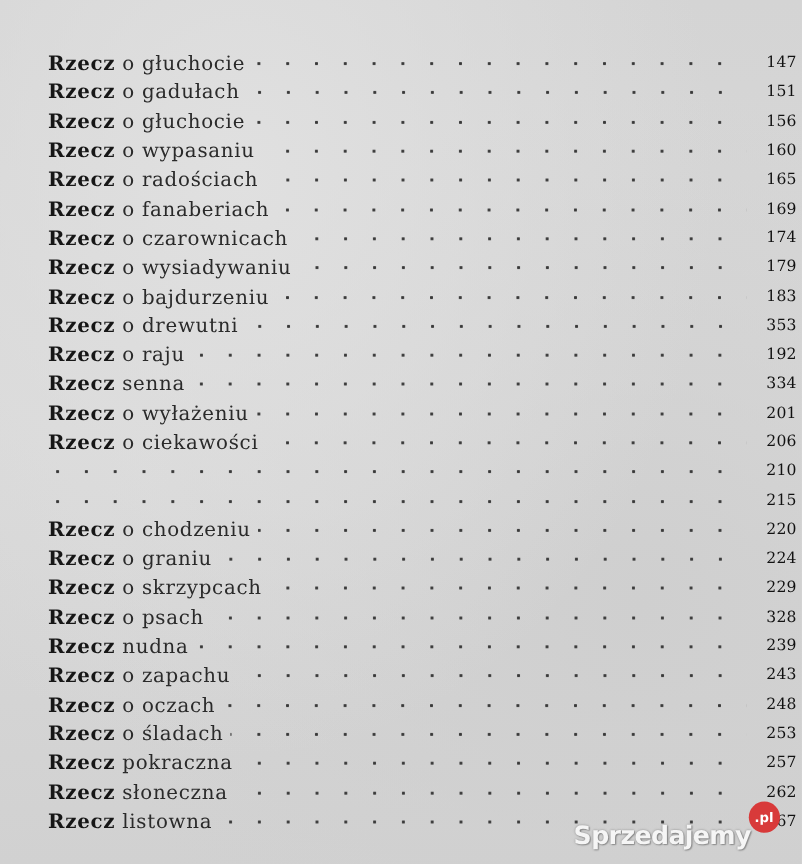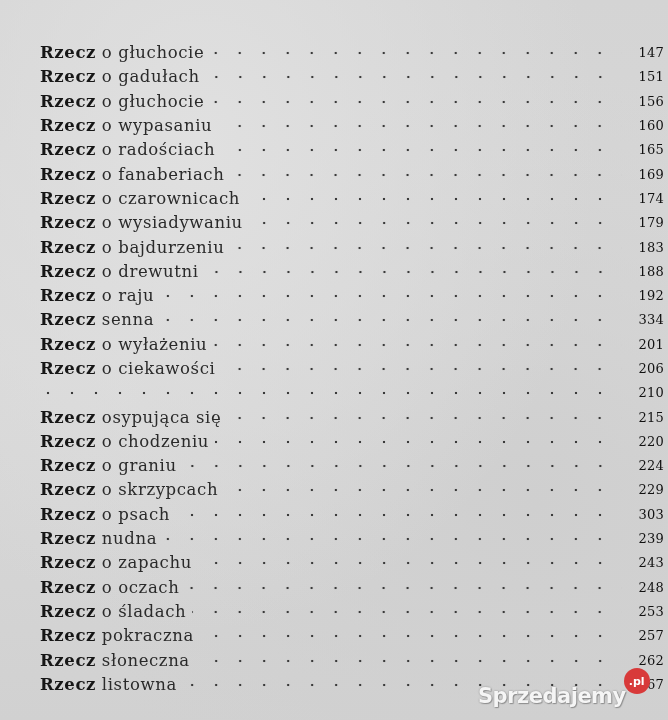--- a/index.html
+++ b/index.html
@@ -149,21 +149,21 @@
       <span class="toc-page">179</span>
     </div>
     <div class="toc-row">
       <span class="toc-title"><span class="w1">Rzecz</span> <span class="rest">o bajdurzeniu</span></span>
       <span class="toc-leader"></span>
       <span class="toc-page">183</span>
     </div>
     <div class="toc-row">
       <span class="toc-title"><span class="w1">Rzecz</span> <span class="rest">o drewutni</span></span>
       <span class="toc-leader"></span>
-      <span class="toc-page">188</span>
+      <span class="toc-page">353</span>
     </div>
     <div class="toc-row">
       <span class="toc-title"><span class="w1">Rzecz</span> <span class="rest">o raju</span></span>
       <span class="toc-leader"></span>
       <span class="toc-page">192</span>
     </div>
     <div class="toc-row">
       <span class="toc-title"><span class="w1">Rzecz</span> <span class="rest">senna</span></span>
       <span class="toc-leader"></span>
       <span class="toc-page">334</span>
@@ -176,21 +176,20 @@
     <div class="toc-row">
       <span class="toc-title"><span class="w1">Rzecz</span> <span class="rest">o ciekawości</span></span>
       <span class="toc-leader"></span>
       <span class="toc-page">206</span>
     </div>
     <div class="toc-row">
       <span class="toc-leader"></span>
       <span class="toc-page">210</span>
     </div>
     <div class="toc-row">
-      <span class="toc-title"><span class="w1">Rzecz</span> <span class="rest">osypująca się</span></span>
       <span class="toc-leader"></span>
       <span class="toc-page">215</span>
     </div>
     <div class="toc-row">
       <span class="toc-title"><span class="w1">Rzecz</span> <span class="rest">o chodzeniu</span></span>
       <span class="toc-leader"></span>
       <span class="toc-page">220</span>
     </div>
     <div class="toc-row">
       <span class="toc-title"><span class="w1">Rzecz</span> <span class="rest">o graniu</span></span>
@@ -198,21 +197,21 @@
       <span class="toc-page">224</span>
     </div>
     <div class="toc-row">
       <span class="toc-title"><span class="w1">Rzecz</span> <span class="rest">o skrzypcach</span></span>
       <span class="toc-leader"></span>
       <span class="toc-page">229</span>
     </div>
     <div class="toc-row">
       <span class="toc-title"><span class="w1">Rzecz</span> <span class="rest">o psach</span></span>
       <span class="toc-leader"></span>
-      <span class="toc-page">303</span>
+      <span class="toc-page">328</span>
     </div>
     <div class="toc-row">
       <span class="toc-title"><span class="w1">Rzecz</span> <span class="rest">nudna</span></span>
       <span class="toc-leader"></span>
       <span class="toc-page">239</span>
     </div>
     <div class="toc-row">
       <span class="toc-title"><span class="w1">Rzecz</span> <span class="rest">o zapachu</span></span>
       <span class="toc-leader"></span>
       <span class="toc-page">243</span>

